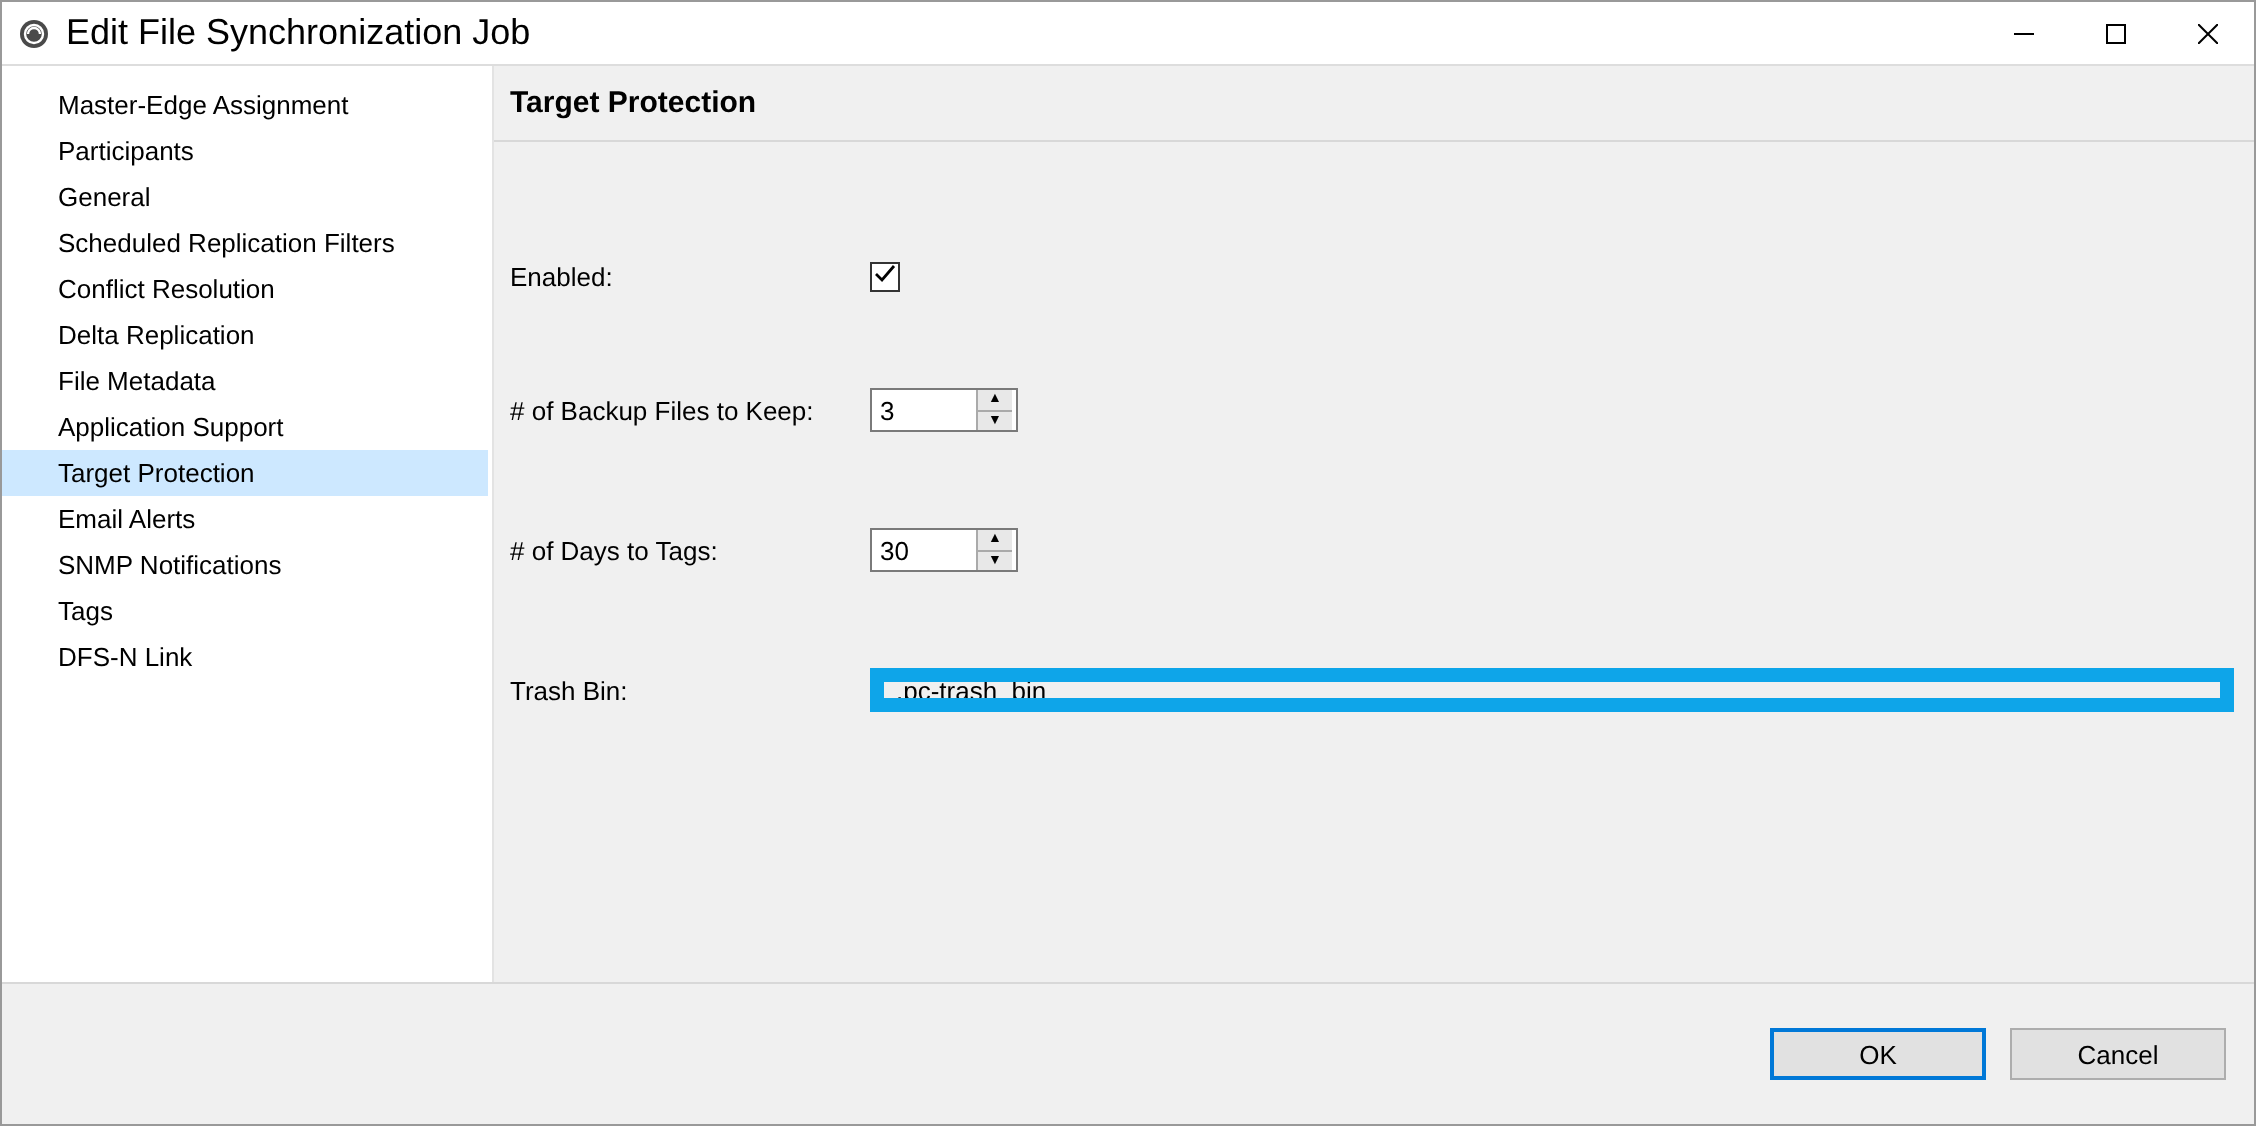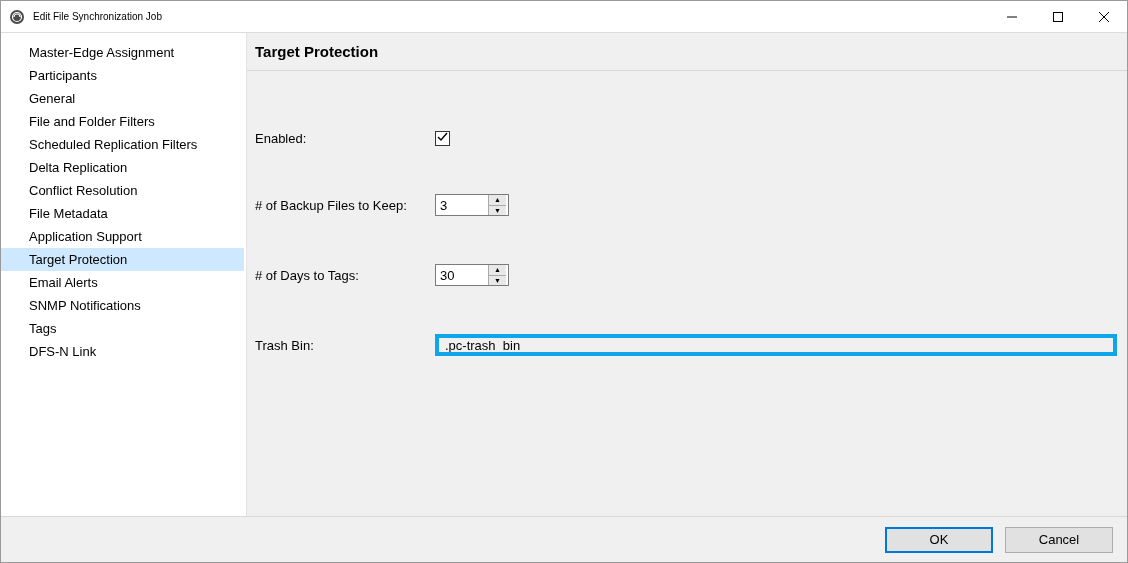--- a/index.html
+++ b/index.html
@@ -32,21 +32,21 @@
     .titlebar-icon {
       width: 16px;
       height: 16px;
       margin-right: 8px;
       display: inline-flex;
       align-items: center;
       justify-content: center;
     }
     .titlebar-title {
       flex: 1;
-      font-size: 10px;
+      font-size: 18px;
     }
     .win-controls {
       display: flex;
       height: 100%;
     }
     .win-btn {
       width: 46px;
       height: 100%;
       display: flex;
       align-items: center;
@@ -141,29 +141,29 @@
       font-size:7px;
       background:#e8e8e8;
       line-height:1;
       cursor: default;
       border: none;
     }
     .spin-btns .upd { border-bottom:1px solid #aaa; }
     .textfield {
       flex: 1;
       background: #f0f0f0;
-      border: 4px solid #0ea5e9;
+      border: 7px solid #0ea5e9;
       height: 22px;
       padding: 2px 6px;
       font-size: 13px;
       color: #000;
       font-family: inherit;
     }
     .footer {
-      height: 46px;
+      height: 71px;
       border-top: 1px solid #d8d8d8;
       display: flex;
       align-items: center;
       justify-content: flex-end;
       padding: 0 14px;
       gap: 12px;
       background: #f0f0f0;
     }
     .btn {
       width: 108px;
@@ -216,24 +216,23 @@
         </span>
       </button>
     </div>
   </div>
 
   <div class="body-area">
     <div class="sidebar" id="sidebar">
         <div class="side-item"><span>Master-Edge Assignment</span></div>
         <div class="side-item"><span>Participants</span></div>
         <div class="side-item"><span>General</span></div>
-        <div class="side-item"><span>File and Folder Filters</span></div>
         <div class="side-item"><span>Scheduled Replication Filters</span></div>
+        <div class="side-item"><span>Conflict Resolution</span></div>
         <div class="side-item"><span>Delta Replication</span></div>
-        <div class="side-item"><span>Conflict Resolution</span></div>
         <div class="side-item"><span>File Metadata</span></div>
         <div class="side-item"><span>Application Support</span></div>
         <div class="side-item selected"><span>Target Protection</span></div>
         <div class="side-item"><span>Email Alerts</span></div>
         <div class="side-item"><span>SNMP Notifications</span></div>
         <div class="side-item"><span>Tags</span></div>
         <div class="side-item"><span>DFS-N Link</span></div>
       </div>
 
     <div class="content">

